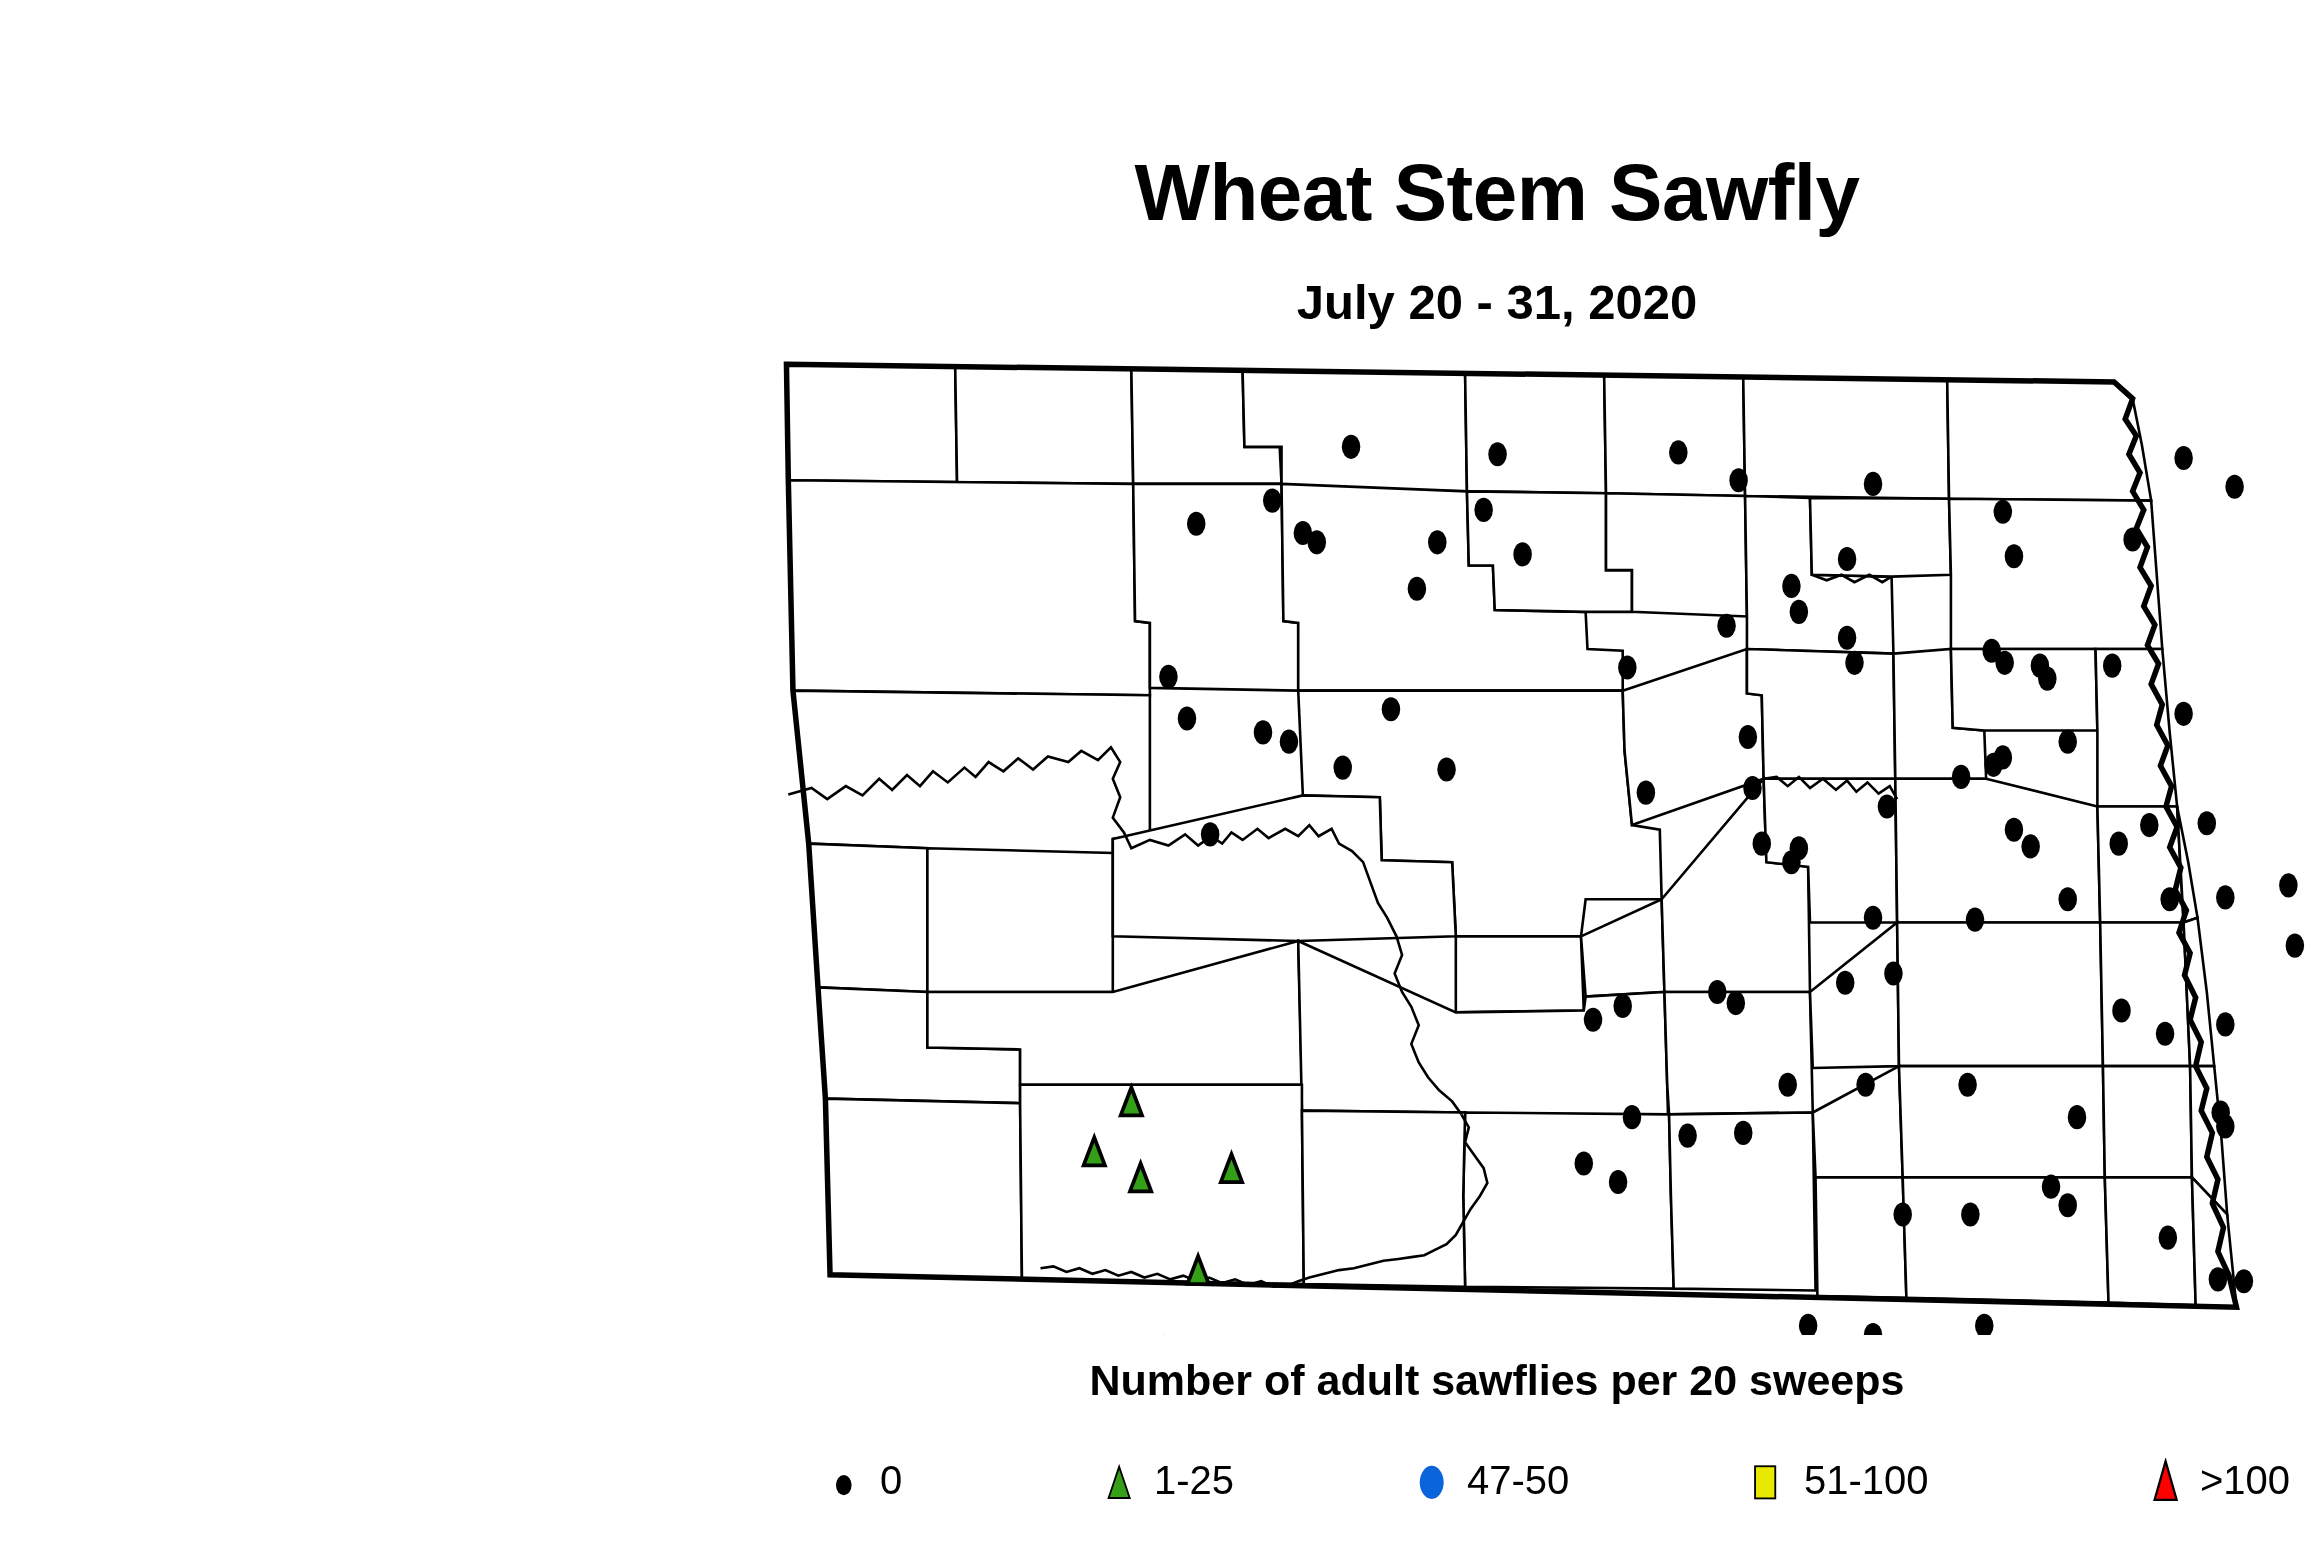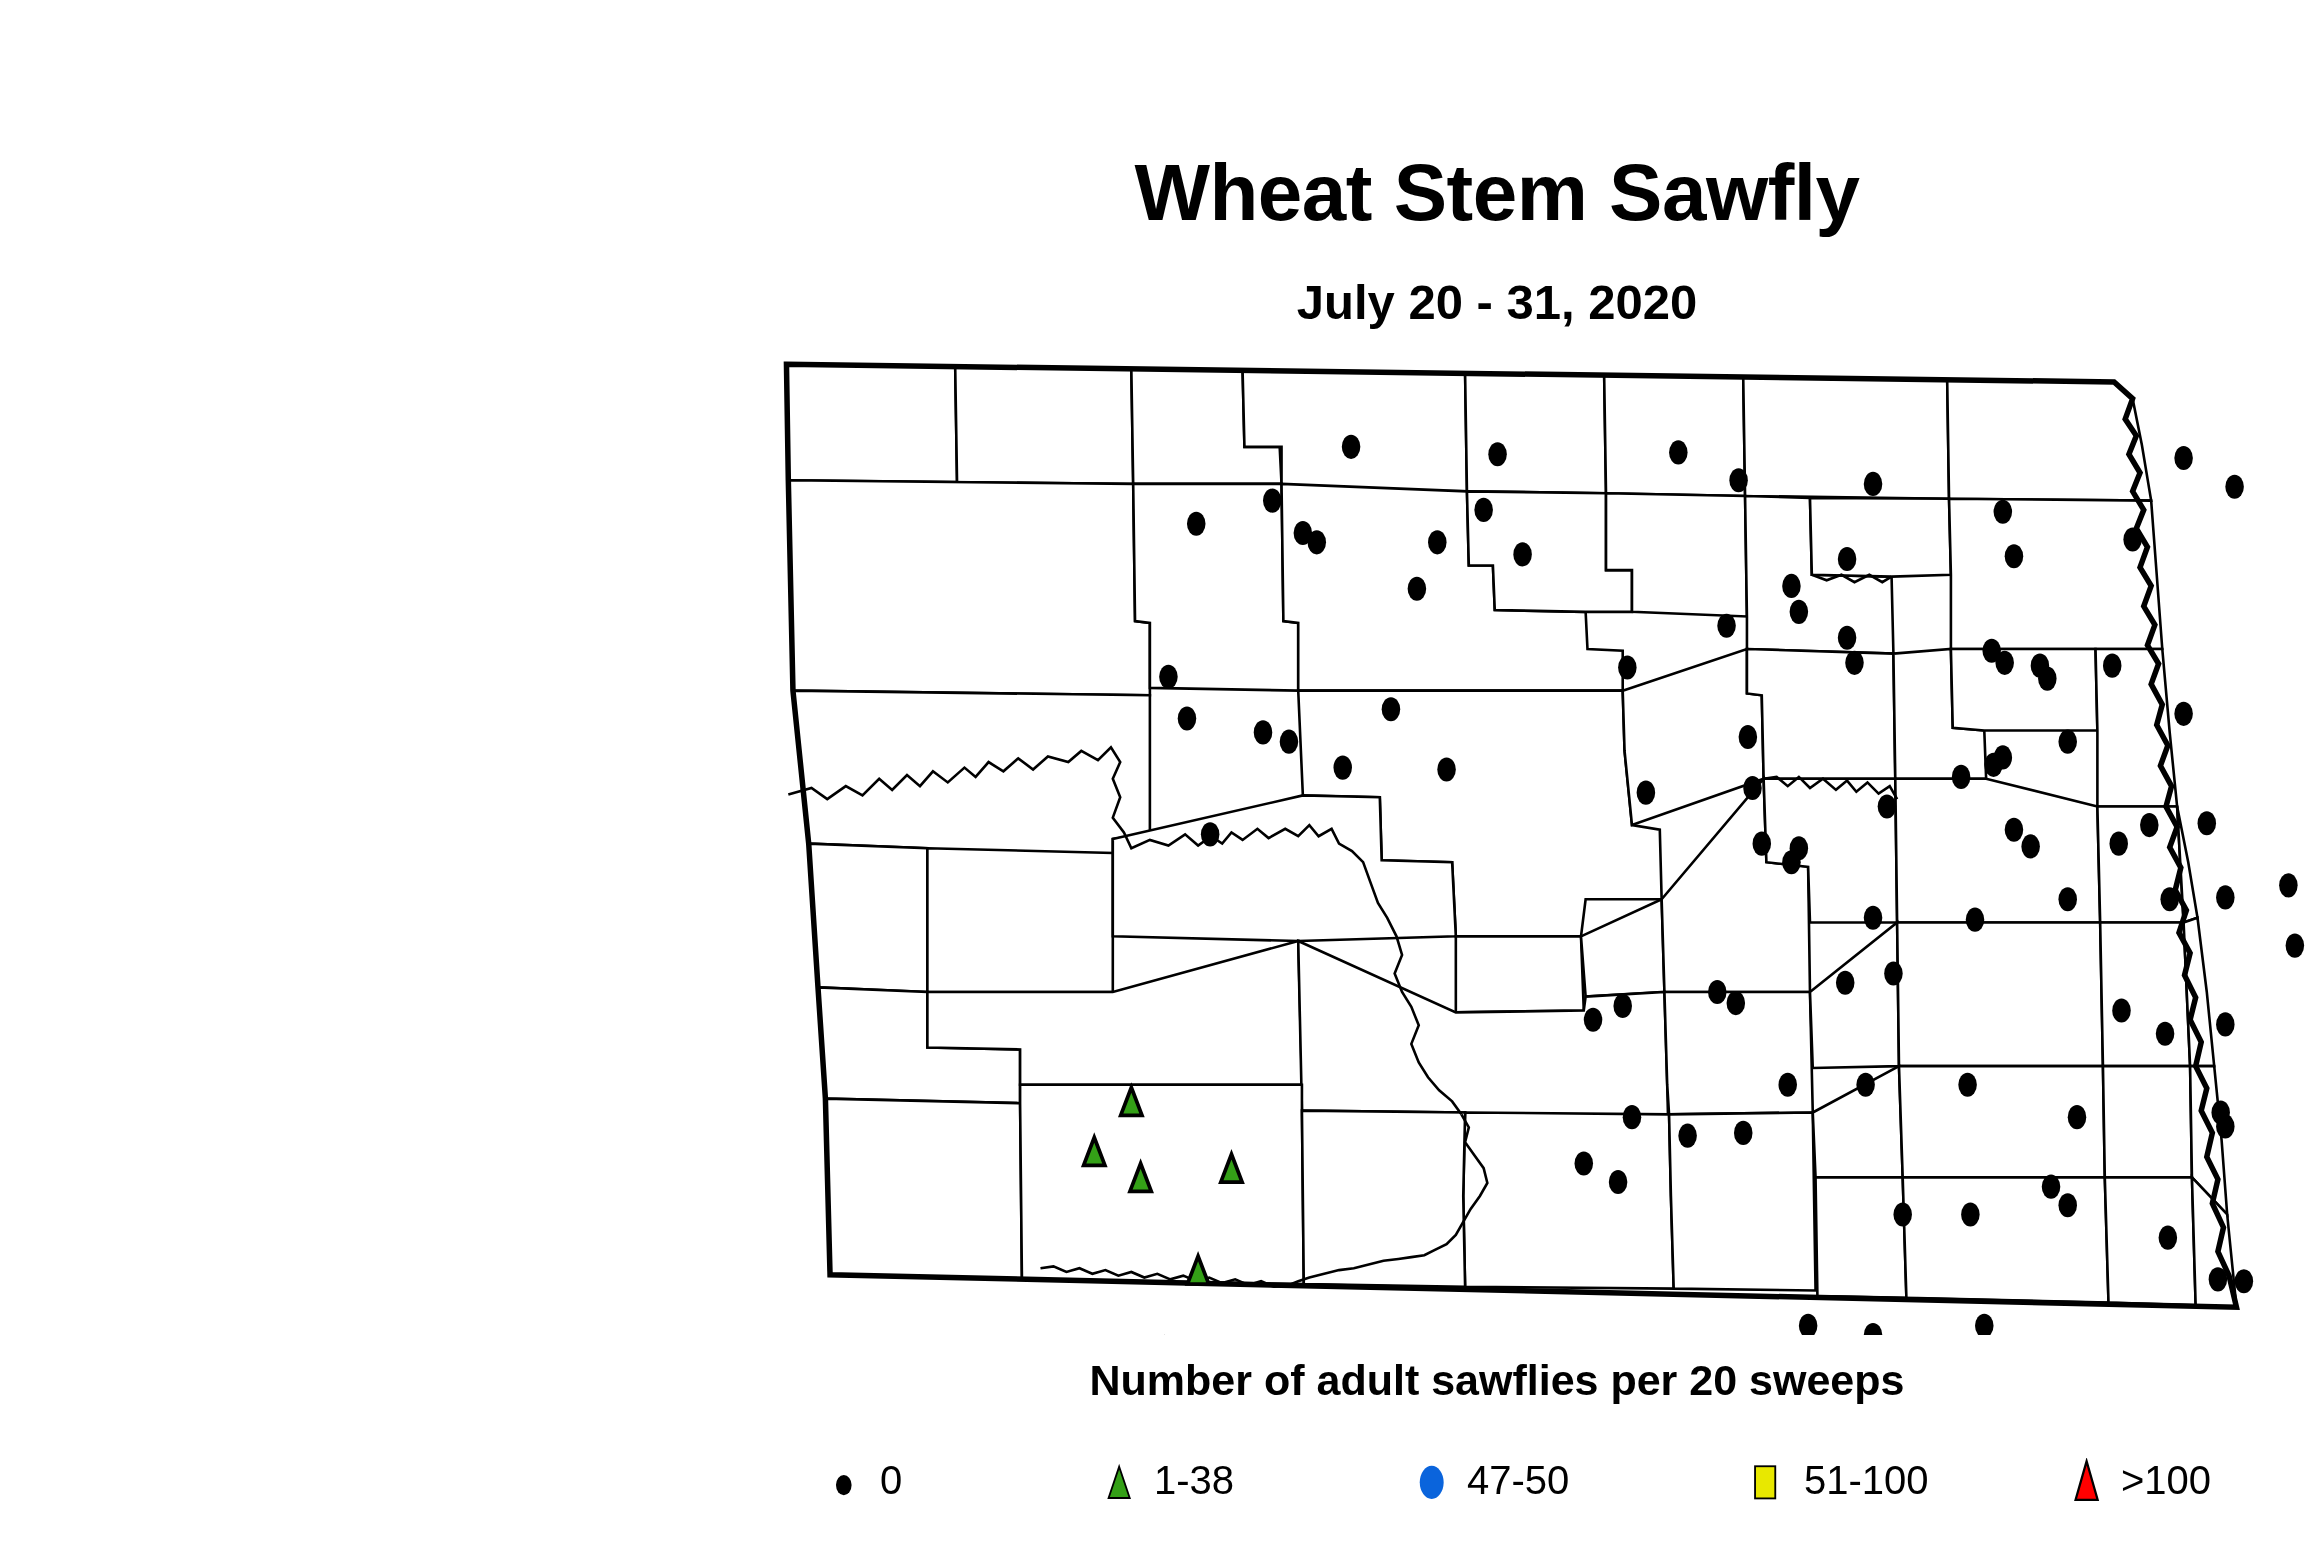--- a/index.html
+++ b/index.html
@@ -360,42 +360,42 @@
       </span>
       <span class="legend-label">0</span>
     </div>
 
     <div class="legend-item" style="left:274px;">
       <span class="sym">
         <svg width="34" height="45" viewBox="0 0 74 96">
             <polygon points="33,18 56,86 10,86" fill="#34A017" stroke="#000000" stroke-width="4"></polygon>
           </svg>
       </span>
-      <span class="legend-label">1-38</span>
+      <span class="legend-label">1-25</span>
     </div>
 
     <div class="legend-item" style="left:587px;">
       <span class="sym">
         <svg width="34" height="45" viewBox="0 0 74 96">
             <ellipse cx="32" cy="52" rx="26" ry="36" fill="#0A64DC"></ellipse>
           </svg>
       </span>
       <span class="legend-label">47-50</span>
     </div>
 
     <div class="legend-item" style="left:920px;gap:20px;">
       <span class="sym">
         <svg width="34" height="45" viewBox="0 0 74 96">
             <rect x="11" y="17" width="44" height="70" fill="#E8E800" stroke="#000000" stroke-width="4"></rect>
           </svg>
       </span>
       <span class="legend-label">51-100</span>
     </div>
 
-    <div class="legend-item" style="left:1241px;">
+    <div class="legend-item" style="left:1320px;">
       <span class="sym">
         <svg width="34" height="45" viewBox="0 0 74 96">
             <polygon points="34,6 58,90 10,90" fill="#FF0000" stroke="#000000" stroke-width="5"></polygon>
           </svg>
       </span>
       <span class="legend-label">&gt;100</span>
     </div>
 
   </div>
 </div>

